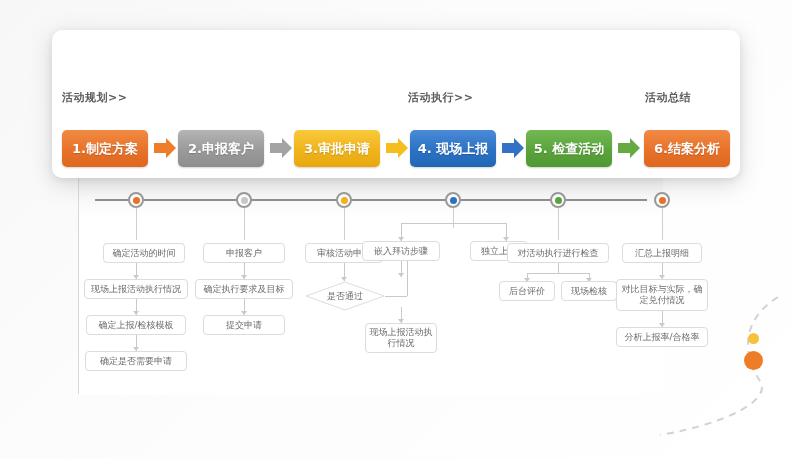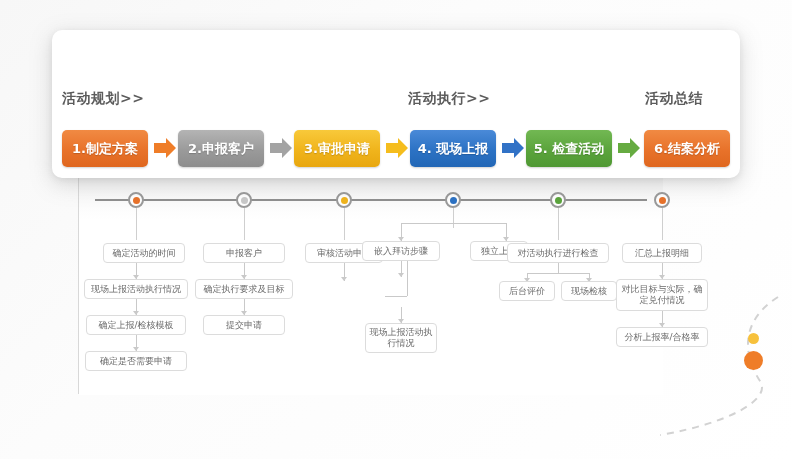--- a/index.html
+++ b/index.html
@@ -44,21 +44,21 @@
   .arrowhead{position:absolute;width:0;height:0;
     border-left:3px solid transparent;border-right:3px solid transparent;
     border-top:4px solid #c9c9c9;}
 
   
   .card{
     position:absolute;left:52px;top:30px;width:688px;height:148px;
     background:#ffffff;border-radius:10px;
     box-shadow:0 6px 22px rgba(120,120,120,.28),0 2px 6px rgba(120,120,120,.14);
   }
-  .phase{position:absolute;top:60px;font-size:14px;font-weight:bold;color:#5c5c5c;
+  .phase{position:absolute;top:60px;font-size:11px;font-weight:bold;color:#5c5c5c;
     letter-spacing:.5px;white-space:nowrap;}
 
   .step{position:absolute;top:100px;width:86px;height:37px;border-radius:5px;
     display:flex;align-items:center;justify-content:center;
     color:#ffffff;font-size:13px;font-weight:bold;white-space:nowrap;
     text-shadow:0 1px 1px rgba(0,0,0,.18);
     box-shadow:0 1px 2px rgba(0,0,0,.18);}
   .arrow{position:absolute;top:108px;width:22px;height:20px;}
   .arrow svg{display:block;}
 
@@ -117,20 +117,26 @@
     <div class="conn v" style="left:165px;top:92px;height:16px"></div>
     <div class="arrowhead" style="left:162px;top:104px"></div>
     <div class="fbox" style="left:116px;top:108px;width:98px;height:20px">确定执行要求及目标</div>
     <div class="conn v" style="left:165px;top:128px;height:16px"></div>
     <div class="arrowhead" style="left:162px;top:140px"></div>
     <div class="fbox" style="left:124px;top:144px;width:82px;height:20px">提交申请</div>
 
     <div class="fbox" style="left:226px;top:72px;width:78px;height:20px">审核活动申请</div>
     <div class="conn v" style="left:265px;top:92px;height:18px"></div>
     <div class="arrowhead" style="left:262px;top:106px"></div>
+    <div class="diamond" style="left:226px;top:110px;width:80px;height:30px">
+      <svg class="dshape" viewBox="0 0 80 30" preserveAspectRatio="none">
+        <polygon points="40,1 79,15 40,29 1,15" fill="#ffffff" stroke="#dcdcdc" stroke-width="1"></polygon>
+      </svg>
+      <span>是否通过</span>
+    </div>
 
     <div class="conn h" style="left:306px;top:125px;width:22px"></div>
     <div class="conn v" style="left:328px;top:82px;height:43px"></div>
     <div class="conn h" style="left:306px;top:82px;width:22px"></div>
 
     <div class="conn h" style="left:322px;top:52px;width:105px"></div>
     <div class="conn v" style="left:322px;top:52px;height:18px"></div>
     <div class="arrowhead" style="left:319px;top:66px"></div>
     <div class="conn v" style="left:427px;top:52px;height:18px"></div>
     <div class="arrowhead" style="left:424px;top:66px"></div>

